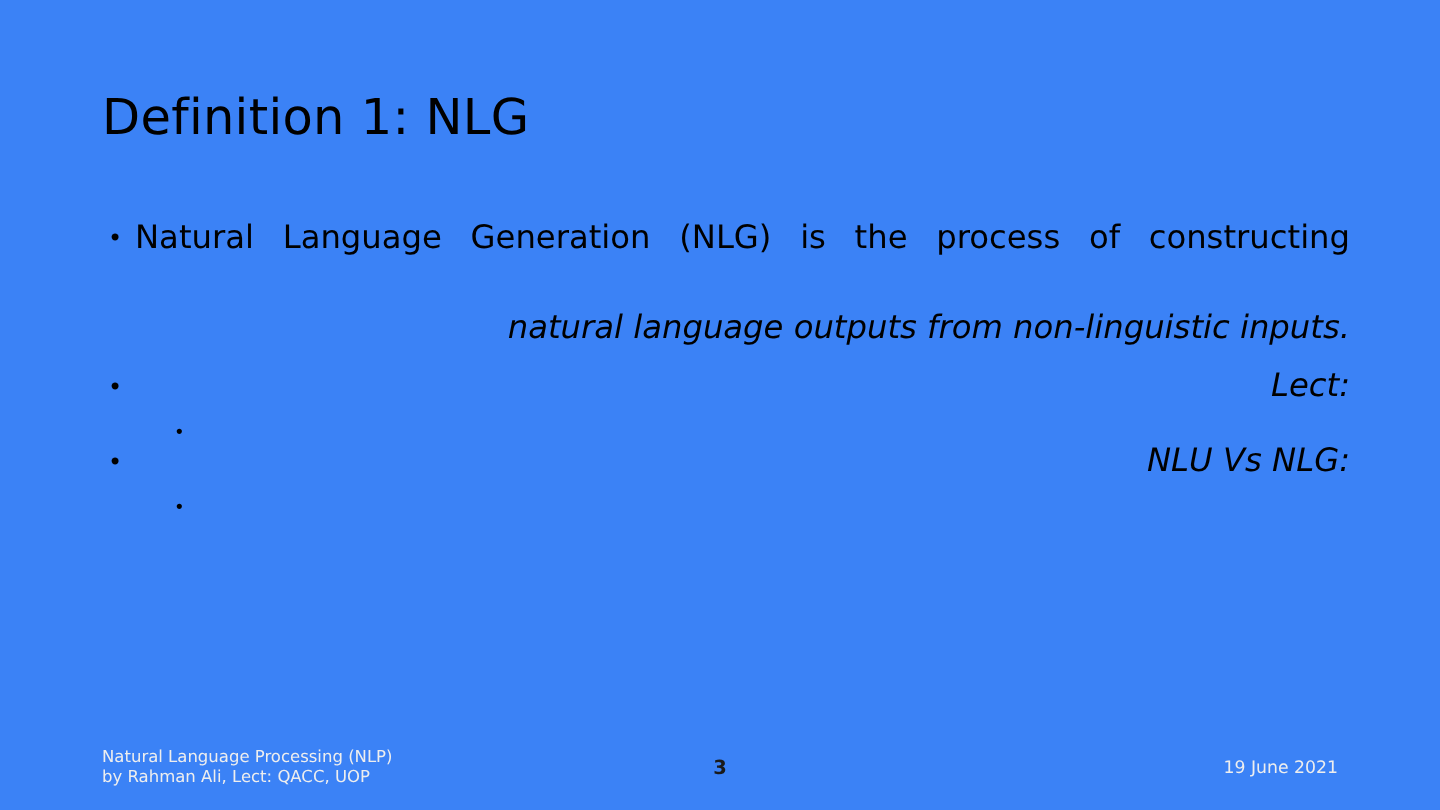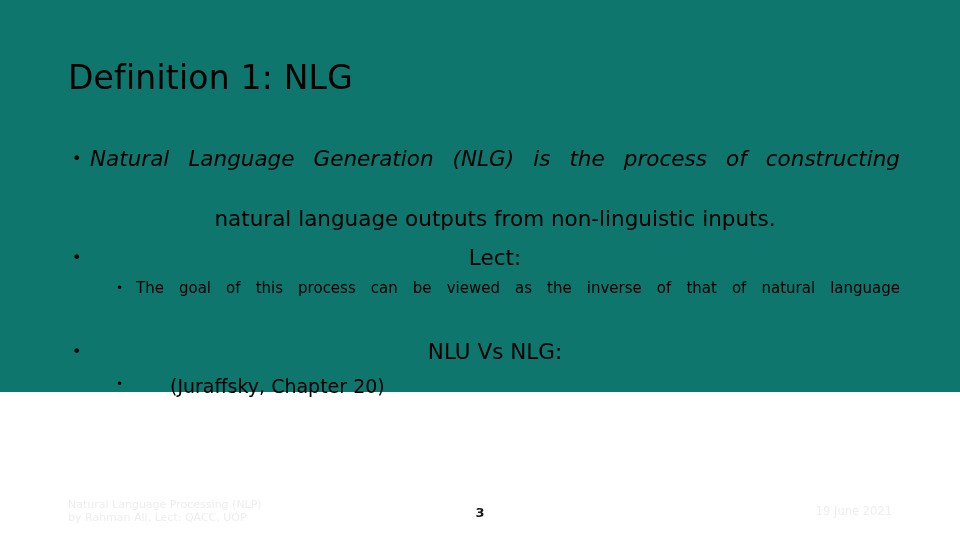--- a/index.html
+++ b/index.html
@@ -10,22 +10,22 @@
   body {
     width: 960px;
     height: 540px;
     overflow: hidden;
     font-family: "DejaVu Sans", sans-serif;
     color: #000000;
   }
   .slide {
     position: relative;
     width: 960px;
-    height: 392px;
-    background: #0f766e;
+    height: 540px;
+    background: #3b82f6;
   }
 
   
   .slide-title {
     position: absolute;
     left: 68px;
     top: 57px;
     width: 820px;
     font-size: 33px;
     line-height: 42px;
@@ -54,30 +54,30 @@
   .lvl1 > .bullet {
     position: absolute;
     left: 12px;
     top: 0;
     font-size: 16px;
     line-height: 30px;
   }
   .lvl1 .just-line {
     display: block;
     text-align: justify;
-    font-style: italic;
   }
   .lvl1 .just-line::after {
     content: "";
     display: inline-block;
     width: 100%;
   }
   .lvl1 .last-line {
     display: block;
-    text-align: center;
+    text-align: right;
+    font-style: italic;
   }
 
   .lvl2 {
     position: relative;
     padding-left: 76px;
     font-size: 15px;
     line-height: 22px;
     text-align: justify;
     margin: 4px 0 0 0;
   }
@@ -173,33 +173,31 @@
 
     <div class="gap-a"></div>
 
     <div class="lvl1">
       <span class="bullet">•</span>
       <span class="last-line">Lect:</span>
     </div>
 
     <div class="lvl2">
       <span class="bullet">•</span>
-      <span class="just-line">The goal of this process can be viewed as the inverse of that of natural language</span>
     </div>
 
     <div class="gap-b"></div>
 
     <div class="lvl1">
       <span class="bullet">•</span>
       <span class="last-line">NLU Vs NLG:</span>
     </div>
 
     <div class="lvl2">
       <span class="bullet">•</span>
-      <span class="citation">(Juraffsky, Chapter 20)</span>
     </div>
 
   </div>
 
   <div class="footer">
     <div class="footer-left">Natural Language Processing (NLP)
 by Rahman Ali, Lect: QACC, UOP</div>
     <div class="footer-page">3</div>
     <div class="footer-right">19 June 2021</div>
   </div>

